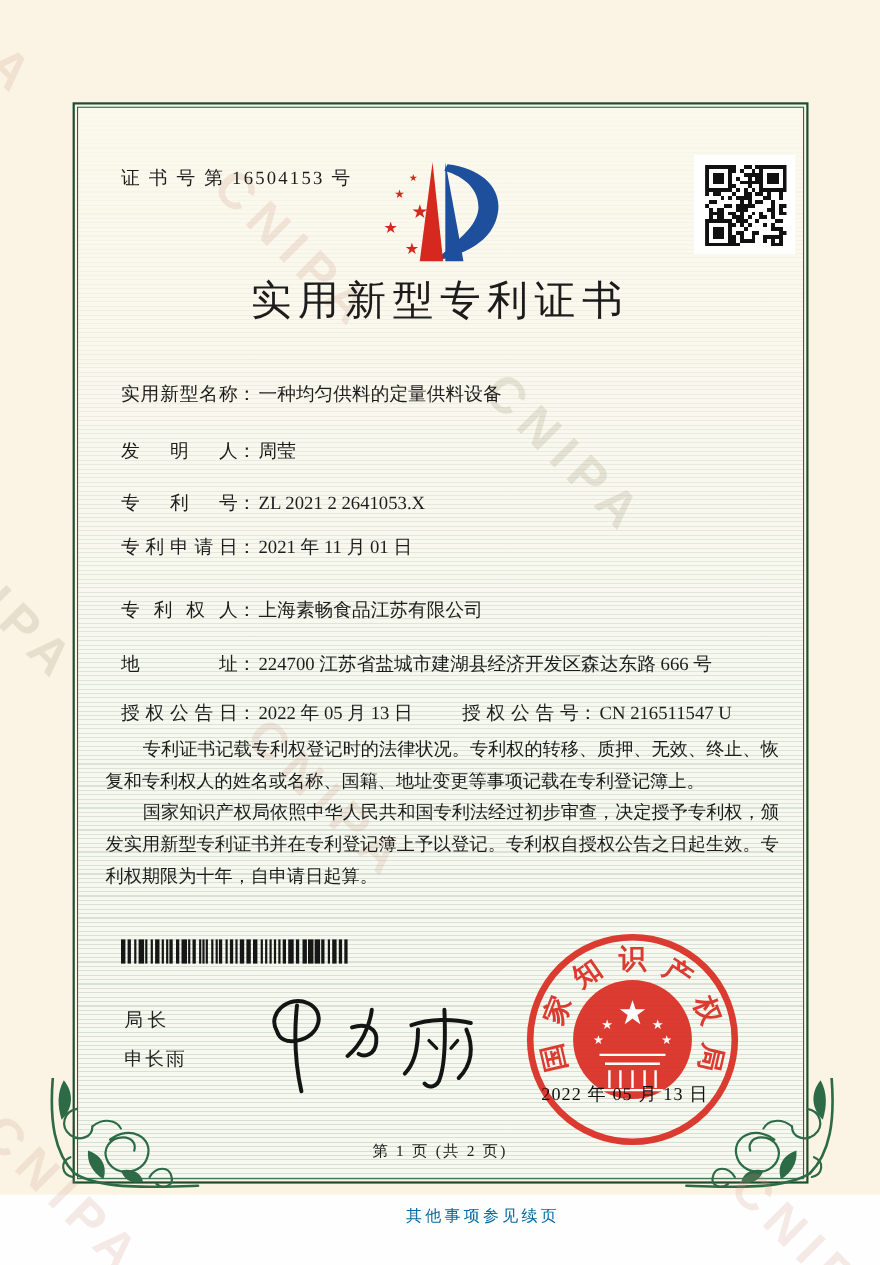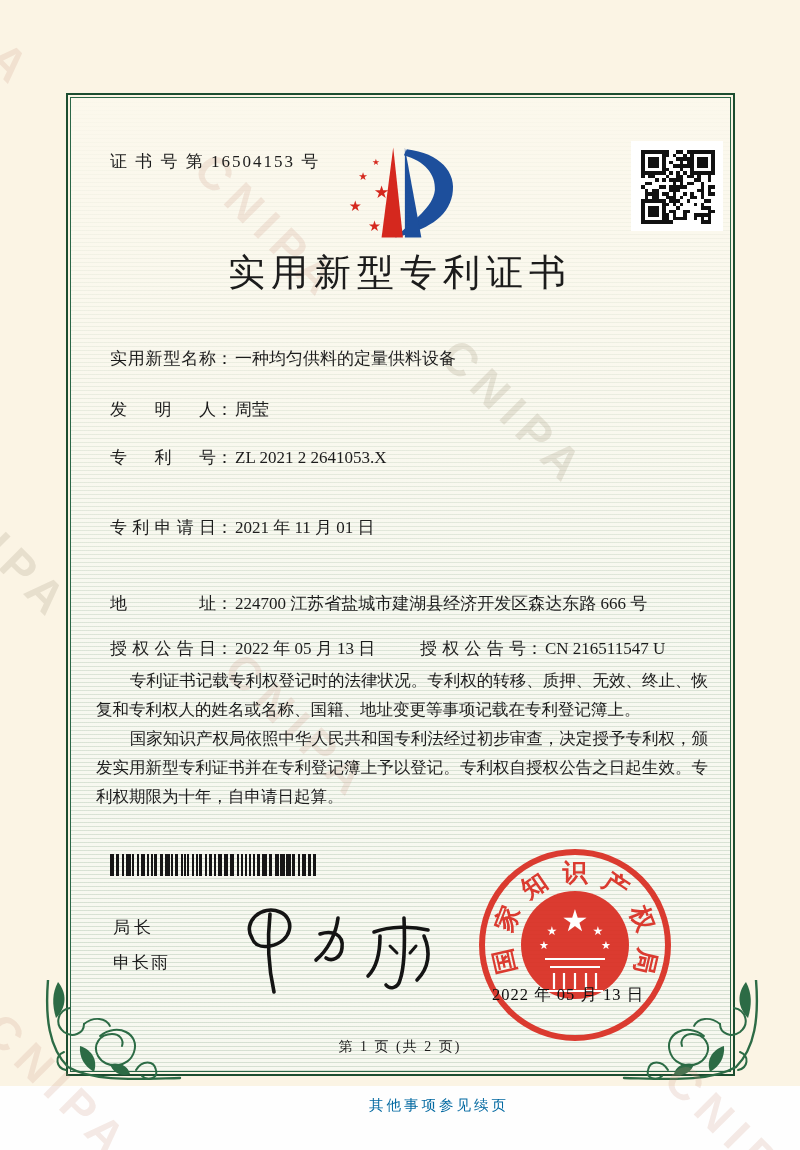--- a/index.html
+++ b/index.html
@@ -359,22 +359,25 @@
 
     <div class="row" style="top:398px">
       <span class="lbl">发明人</span><span class="colon">：</span><span>周莹</span>
     </div>
     <div class="row" style="top:347px">
       <span class="lbl">实用新型名称</span><span class="colon">：</span><span>一种均匀供料的定量供料设备</span>
     </div>
     <div class="row" style="top:446px">
       <span class="lbl">专利号</span><span class="colon">：</span><span>ZL 2021 2 2641053.X</span>
     </div>
-    <div class="row" style="top:516px">
+    <div class="row" style="top:486px">
       <span class="lbl">专利申请日</span><span class="colon">：</span><span>2021 年 11 月 01 日</span>
+    </div>
+    <div class="row" style="top:543px">
+      <span class="lbl">专利权人</span><span class="colon">：</span><span>上海素畅食品江苏有限公司</span>
     </div>
     <div class="row" style="top:592px">
       <span class="lbl">地址</span><span class="colon">：</span><span>224700 江苏省盐城市建湖县经济开发区森达东路 666 号</span>
     </div>
     <div class="row" style="top:637px">
       <span class="lbl">授权公告日</span><span class="colon">：</span><span>2022 年 05 月 13 日</span>
       <span class="grant2">
         <span class="lbl">授权公告号</span><span class="colon">：</span><span>CN 216511547 U</span>
       </span>
     </div>

